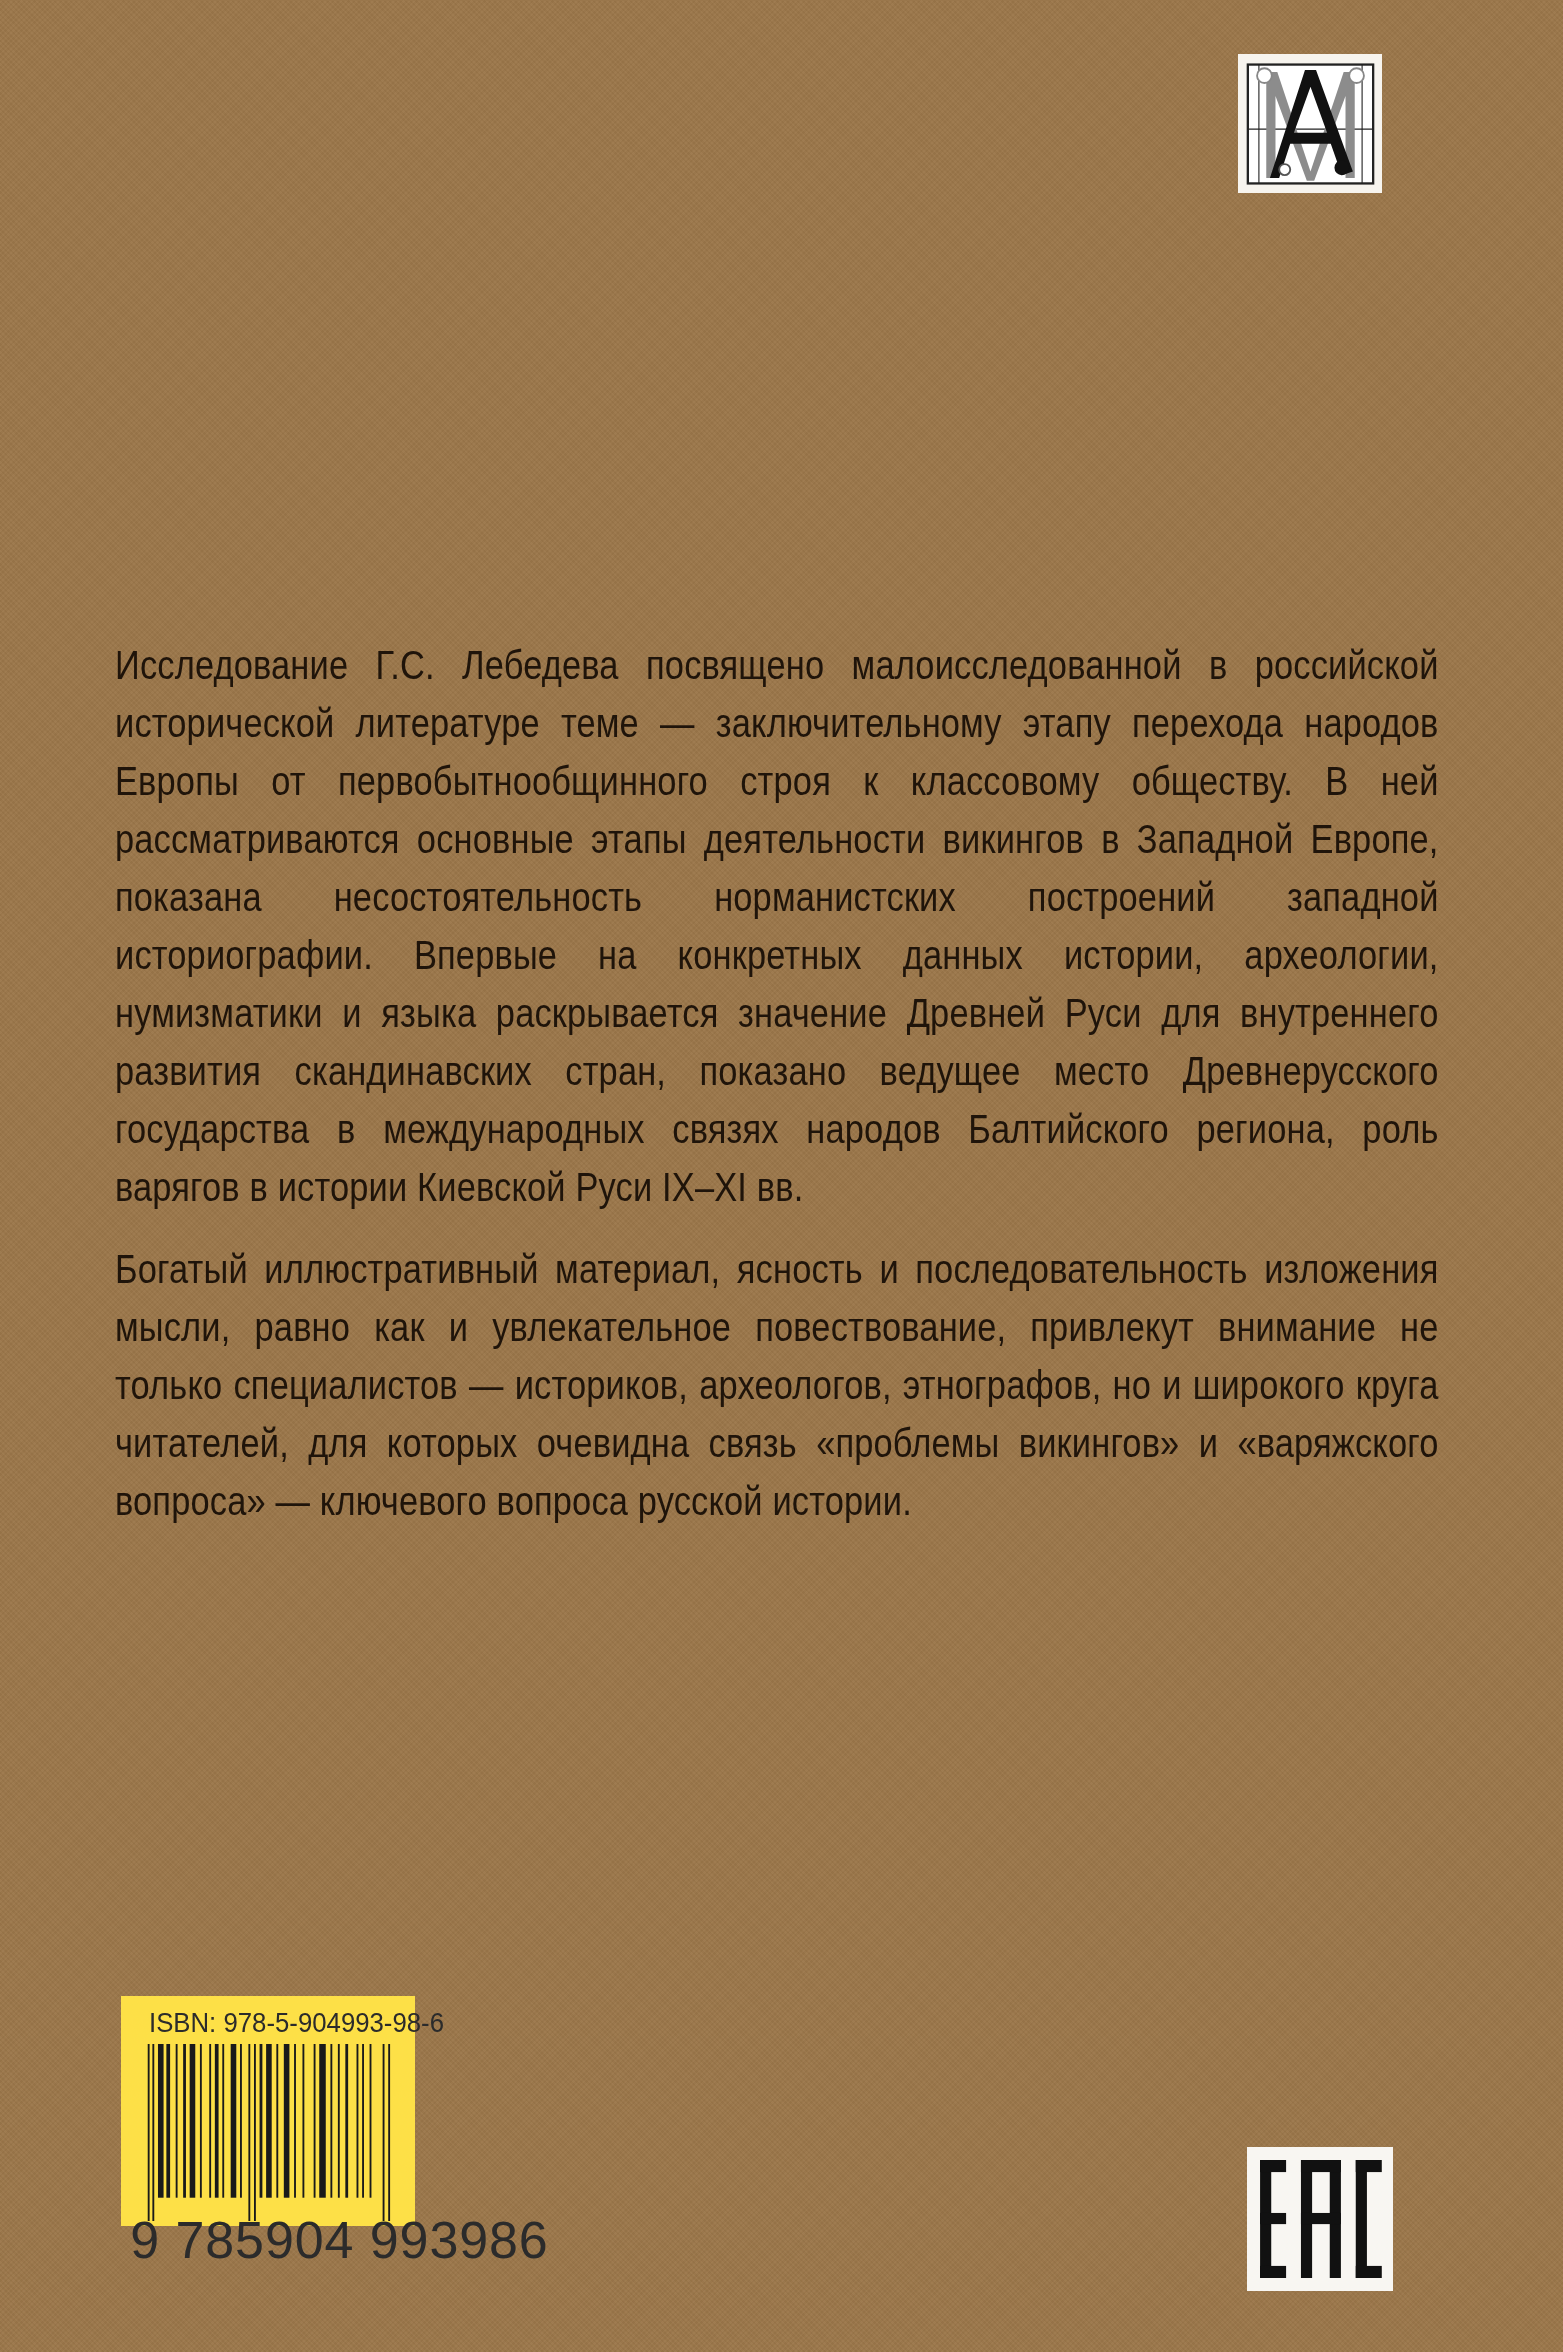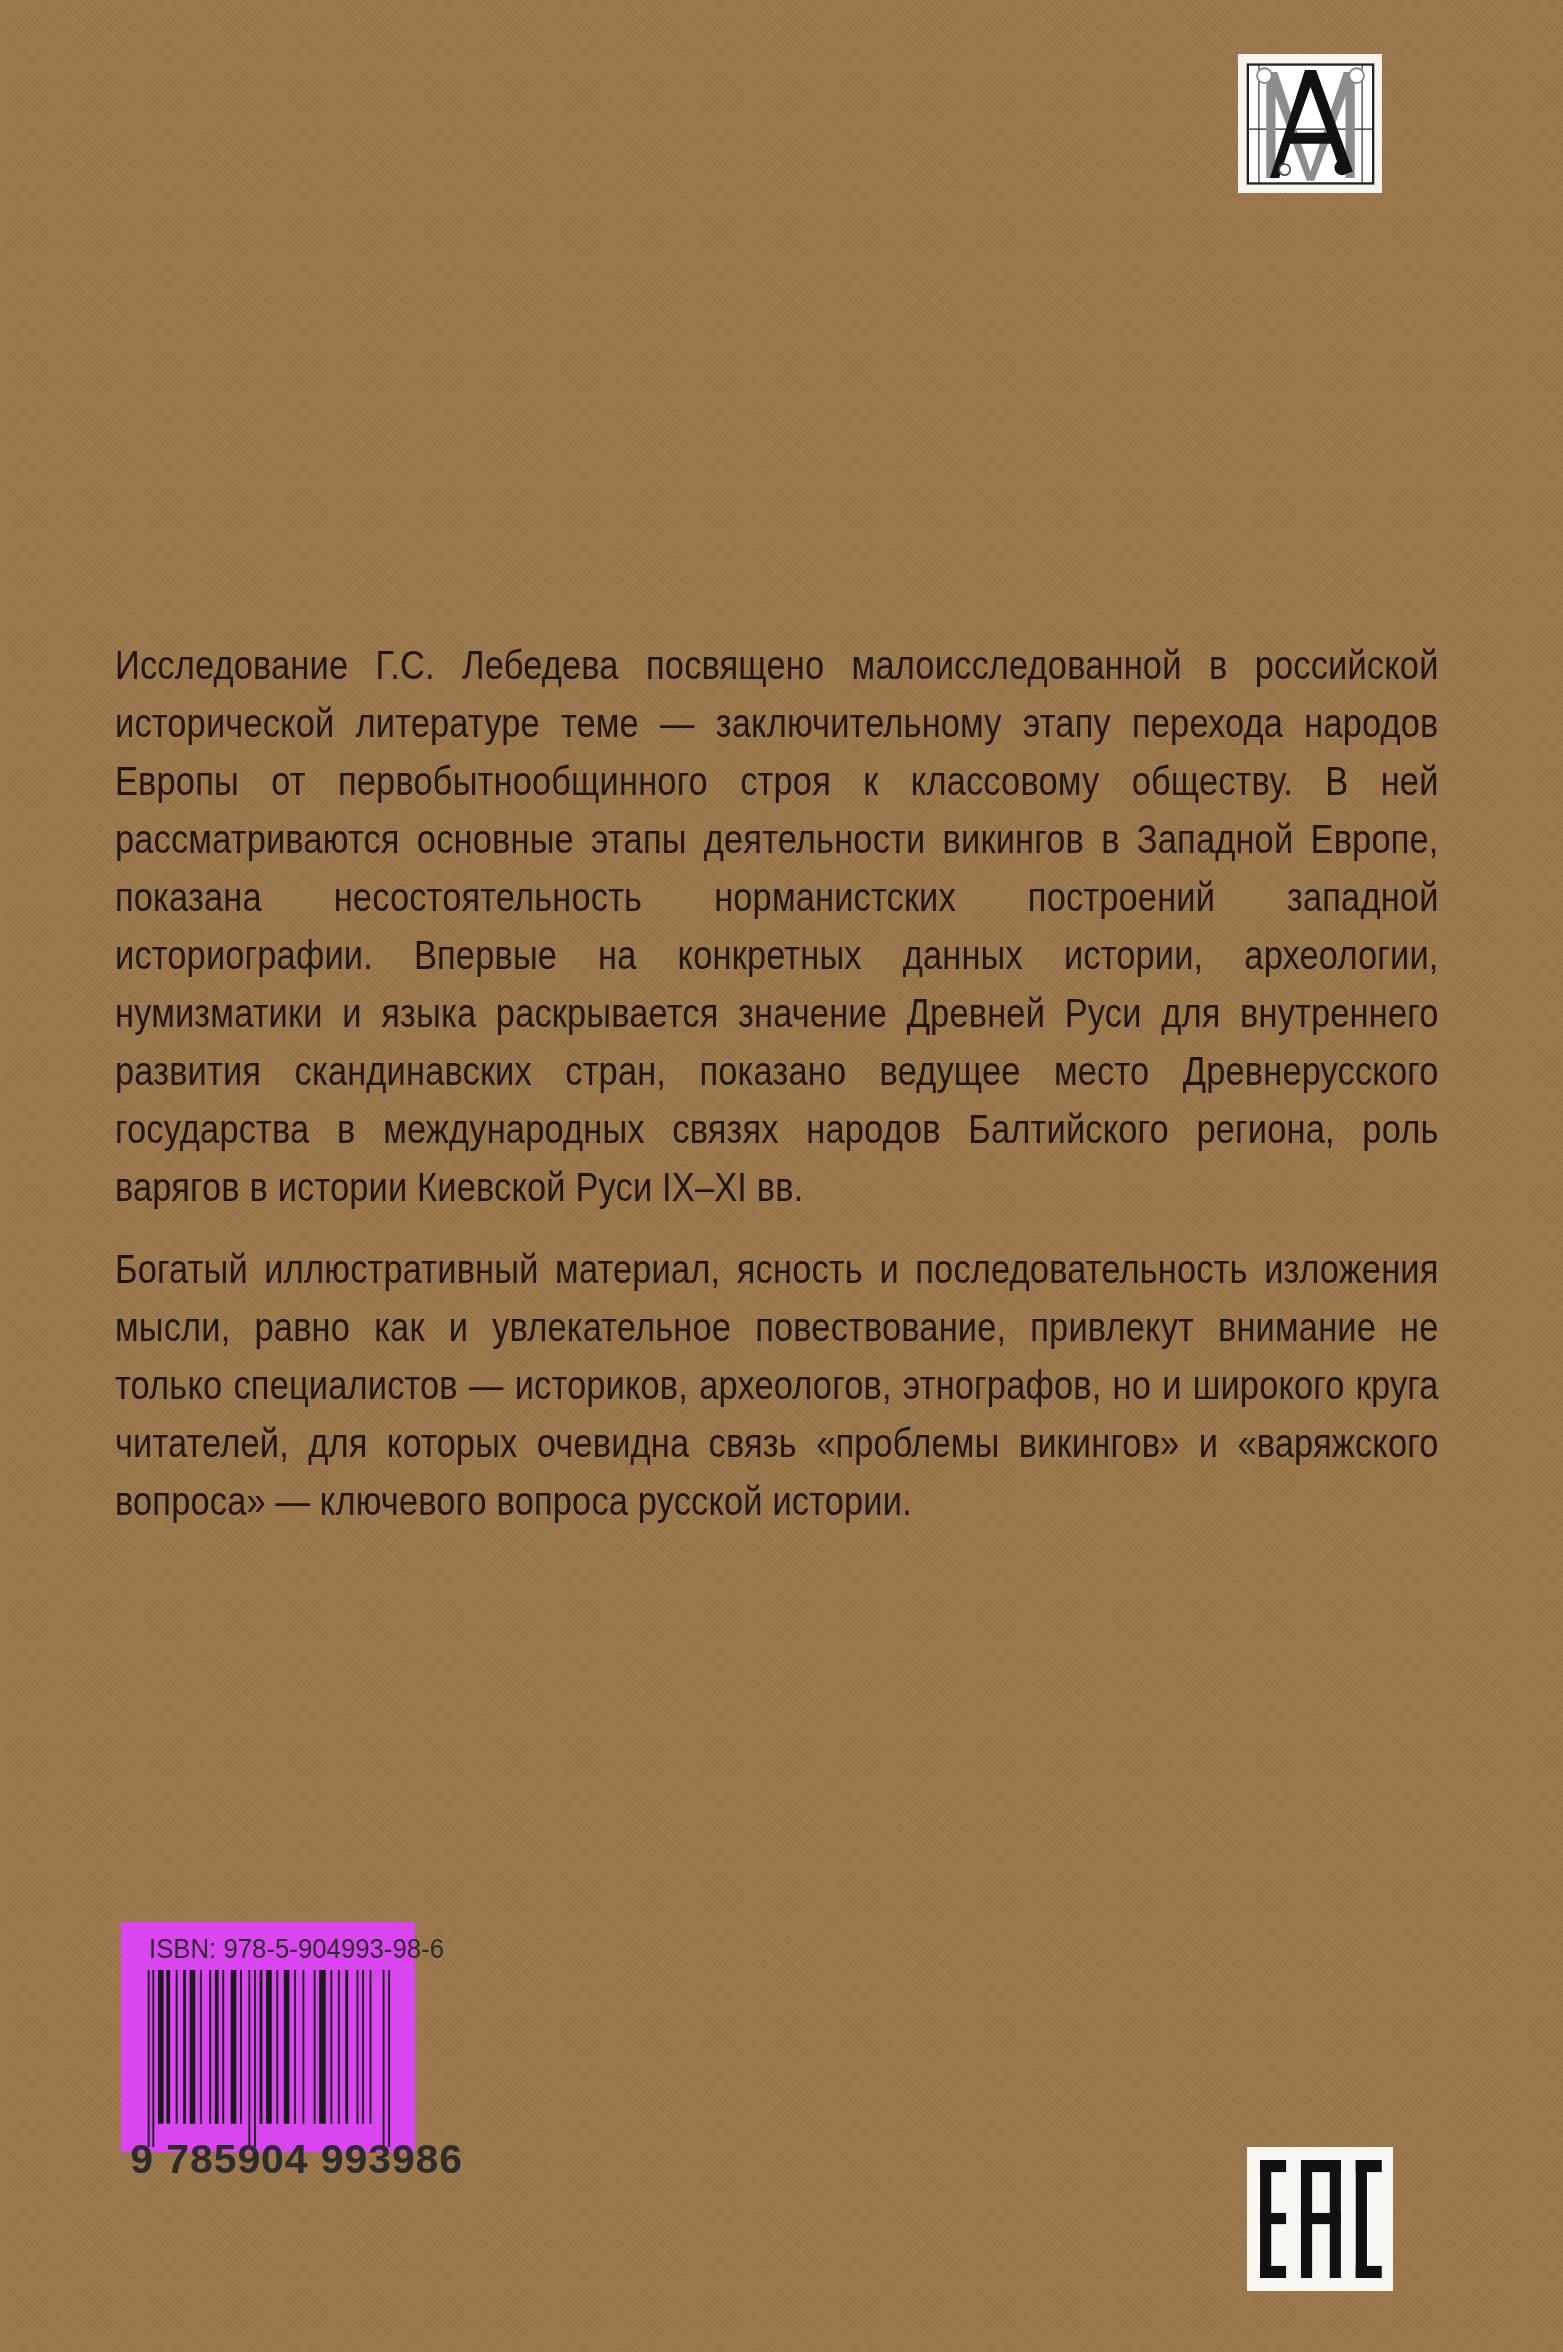--- a/index.html
+++ b/index.html
@@ -19,31 +19,31 @@
     .logo svg { width: 100%; height: 100%; display: block; }
     .annotation {
       position: absolute; left: 115px; top: 636px; width: 1324px;
       font-size: 40px; line-height: 58px; letter-spacing: 0.2px;
       transform: scaleX(0.86); transform-origin: left top;
     }
     .annotation p {
       margin: 0 0 24px 0; text-align: justify; width: 1539px;
     }
     .barcode-box {
-      position: absolute; left: 121px; top: 1922px; width: 294px; height: 230px;
-      background: #d946ef; box-sizing: border-box;
+      position: absolute; left: 121px; top: 1996px; width: 294px; height: 230px;
+      background: #fde047; box-sizing: border-box;
     }
     .isbn-label {
       position: absolute; left: 28px; top: 11.2px; font-size: 28px; color: #2b2b2b;
       transform: scaleX(0.92); transform-origin: left top; white-space: nowrap;
     }
     .bars { position: absolute; left: 23px; top: 48px; width: 261px; height: 177px; }
     .ean-digits {
-      position: absolute; left: 9.3px; top: 214px; font-size: 41px; color: #2b2b2b;
-      letter-spacing: 0.9px; white-space: nowrap; font-weight: bold;
+      position: absolute; left: 9.3px; top: 214px; font-size: 52px; color: #2b2b2b;
+      letter-spacing: 0.9px; white-space: nowrap;
     }
     .eac {
       position: absolute; left: 1247px; top: 2147px; width: 146px; height: 144px;
       background: #f8f6f2;
     }
     .eac svg { width: 100%; height: 100%; display: block; }
   </style>
 </head>
 <body>
 

